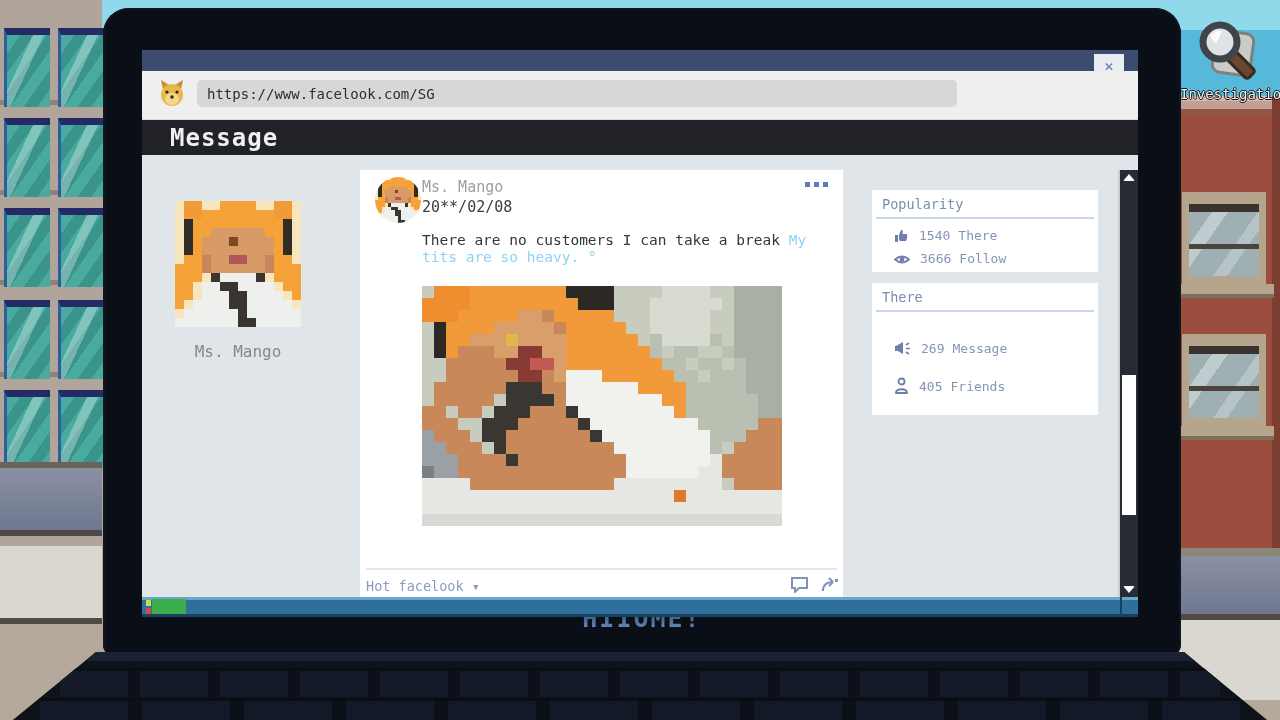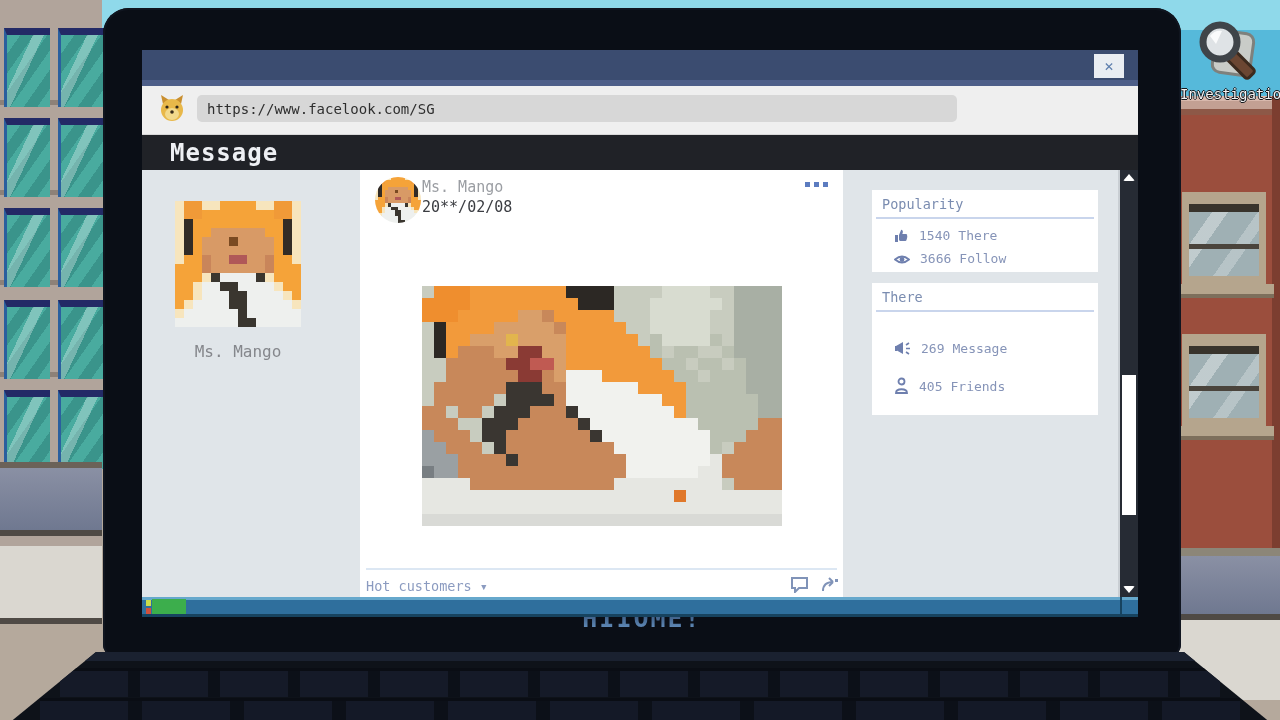--- a/index.html
+++ b/index.html
@@ -56,21 +56,21 @@
   .inv-icon{left:1190px;top:14px;width:84px;height:92px;text-align:center;cursor:pointer;}
   .inv-label{position:absolute;left:-10px;right:-10px;top:72px;color:#f2f2f2;font-size:14px;
     text-shadow:-1px 0 #15181c,1px 0 #15181c,0 -1px #15181c,0 1px #15181c;}
 
   
   .browser{left:142px;top:50px;width:996px;height:533px;background:#e0e5e9;}
   .titlebar{left:0;top:0;width:996px;height:30px;background:#3b4c70;}
   .title-accent{left:0;top:30px;width:996px;height:6px;background:#4d5e88;}
   .close-btn{position:absolute;right:14px;top:4px;width:30px;height:24px;background:#e9edf2;
     color:#5e7fae;font-weight:bold;font-size:15px;line-height:24px;text-align:center;cursor:pointer;}
-  .toolbar{left:0;top:36px;width:996px;height:104px;}
+  .toolbar{left:0;top:21px;width:996px;height:104px;}
   .toolbar-top{position:absolute;left:0;top:0;width:996px;height:48px;background:#efefef;border-bottom:1px solid #d8d8d8;}
   .favicon{position:absolute;left:16px;top:8px;width:28px;height:28px;}
   .urlbar{position:absolute;left:55px;top:9px;width:740px;height:27px;background:#d7d7d7;border:none;border-radius:5px;
     font-family:"DejaVu Sans Mono",monospace;font-size:14px;color:#2e2e2e;padding:0 10px;outline:none;}
   .navbar{position:absolute;left:0;top:49px;width:996px;height:35px;background:#202227;}
   .logo{position:absolute;left:28px;top:4px;color:#eef0f4;font-weight:bold;font-size:24px;letter-spacing:1px;cursor:pointer;}
 
   .content{left:0;top:120px;width:996px;height:427px;background:#e0e5e9;overflow:hidden;}
 
   
@@ -620,20 +620,21 @@
           <div style="background: rgb(238, 240, 238);"></div>
           <div style="background: rgb(238, 240, 238);"></div>
         </div>
       <div class="post-author">Ms. Mango</div>
       <div class="post-date">20**/02/08</div>
       <div class="dots">
         <i style="left:0"></i>
           <i style="left:9px"></i>
           <i style="left:18px"></i>
       </div>
+      <div class="post-text"><span>There are no customers I can take a break </span><span class="post-link">My tits are so heavy.</span><span class="post-link"> °</span></div>
 
       <div class="post-image" style="display: grid; grid-template-columns: repeat(30, 1fr); grid-template-rows: repeat(20, 1fr);">
           <div style="background: rgb(200, 204, 191);"></div>
           <div style="background: rgb(239, 142, 46);"></div>
           <div style="background: rgb(239, 142, 46);"></div>
           <div style="background: rgb(239, 142, 46);"></div>
           <div style="background: rgb(242, 154, 59);"></div>
           <div style="background: rgb(242, 154, 59);"></div>
           <div style="background: rgb(242, 154, 59);"></div>
           <div style="background: rgb(242, 154, 59);"></div>
@@ -1225,21 +1226,21 @@
           <div style="background: rgb(217, 218, 214);"></div>
           <div style="background: rgb(217, 218, 214);"></div>
           <div style="background: rgb(217, 218, 214);"></div>
           <div style="background: rgb(217, 218, 214);"></div>
           <div style="background: rgb(217, 218, 214);"></div>
           <div style="background: rgb(217, 218, 214);"></div>
           <div style="background: rgb(217, 218, 214);"></div>
         </div>
 
       <div class="divider"></div>
-      <div class="footer-dd">Hot customers ▾</div>
+      <div class="footer-dd">Hot facelook ▾</div>
 
       <div class="act-comment">
         <svg width="19" height="17" viewBox="0 0 19 17">
           <path d="M2 2 h15 v10 h-8 l-4 4 v-4 h-3 z" fill="none" stroke="#8093b8" stroke-width="2"></path>
         </svg>
       </div>
       <div class="act-share">
         <svg width="19" height="17" viewBox="0 0 19 17">
           <path d="M3 15 C3 8 8 6 13 6" fill="none" stroke="#8093b8" stroke-width="2"></path>
           <path d="M13 6 L9 2 M13 6 L9 10" fill="none" stroke="#8093b8" stroke-width="2"></path>

